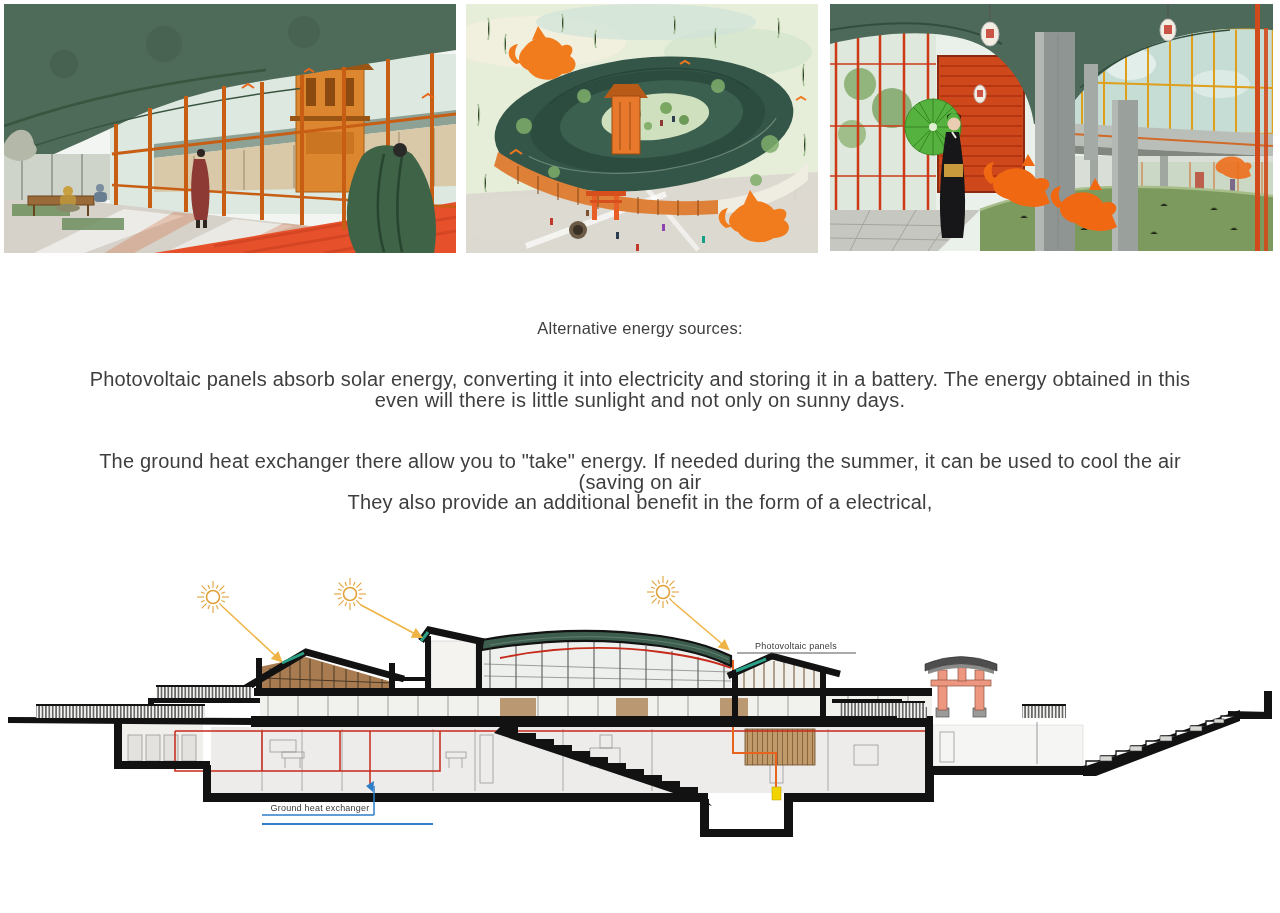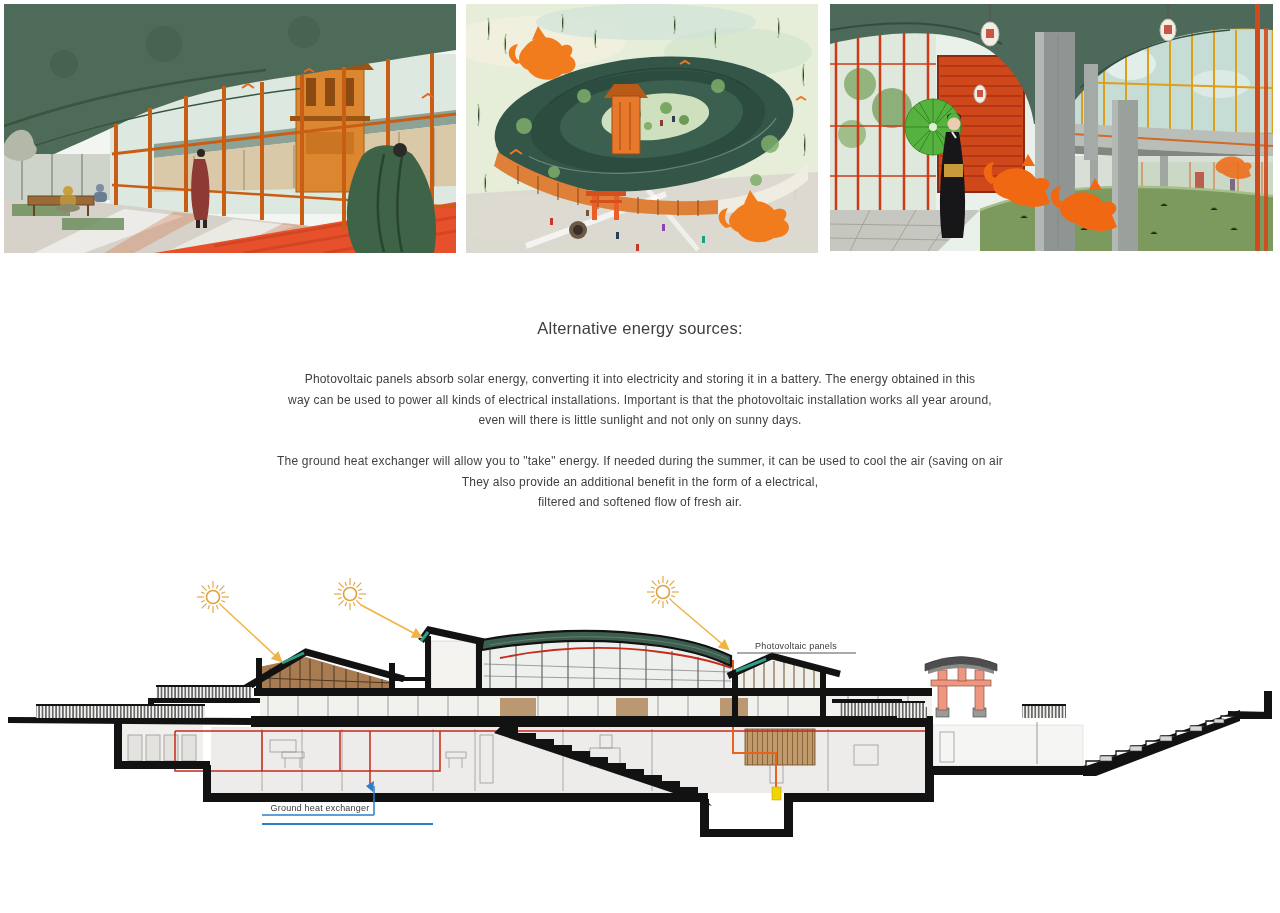--- a/index.html
+++ b/index.html
@@ -4,21 +4,21 @@
 <style>
   html,body{margin:0;padding:0;background:#ffffff;}
   #board{position:relative;width:1280px;height:913px;background:#ffffff;overflow:hidden;
          font-family:"Liberation Sans", sans-serif;color:#3d3d3d;}
   .img{position:absolute;top:4px;}
   .img svg{display:block;}
   #img1{left:4px;}
   #img2{left:466px;}
   #img3{left:830px;}
   .textblock{position:absolute;left:70px;width:1140px;text-align:center;
-             font-size:12px;line-height:20.5px;letter-spacing:.2px;color:#3e3e3e;}
+             font-size:20px;line-height:20.5px;letter-spacing:.2px;color:#3e3e3e;}
   #title{top:318px;font-size:16.5px;}
   #para1{top:369px;}
   #para2{top:451px;}
   #section-svg{position:absolute;left:0;top:555px;}
   .lbl{font-size:9px;fill:#3a3a3a;letter-spacing:.2px;}
 </style>
 </head>
 <body>
 
 <div id="board">
@@ -413,27 +413,25 @@
       <g fill="#d04a1c">
         <rect x="425" y="0" width="5" height="247"></rect>
         <rect x="434" y="24" width="4" height="223" opacity=".9"></rect>
       </g>
     </svg>
   </div>
 
   <div class="textblock" id="title">Alternative energy sources:</div>
   <div class="textblock" id="para1">
     <div>Photovoltaic panels absorb solar energy, converting it into electricity and storing it in a battery. The energy obtained in this</div>
-    <div>way can be used to power all kinds of electrical installations. Important is that the photovoltaic installation works all year around,</div>
     <div>even will there is little sunlight and not only on sunny days.</div>
   </div>
   <div class="textblock" id="para2">
-    <div>The ground heat exchanger will allow you to "take" energy. If needed during the summer, it can be used to cool the air (saving on air</div>
+    <div>The ground heat exchanger there allow you to "take" energy. If needed during the summer, it can be used to cool the air (saving on air</div>
     <div>They also provide an additional benefit in the form of a electrical,</div>
-    <div>filtered and softened flow of fresh air.</div>
   </div>
 
   <svg id="section-svg" width="1280" height="300" viewBox="0 555 1280 300">
     <defs>
       <g id="sun">
         <circle r="6.5" fill="none" stroke="#E2A23B" stroke-width="1.6"></circle>
         <g stroke="#E2A23B" stroke-width="1.1">
           <line y1="-9" y2="-16"></line>
             <line y1="-9" y2="-13" transform="rotate(22.5)"></line>
           <line y1="-9" y2="-16" transform="rotate(45)"></line>

